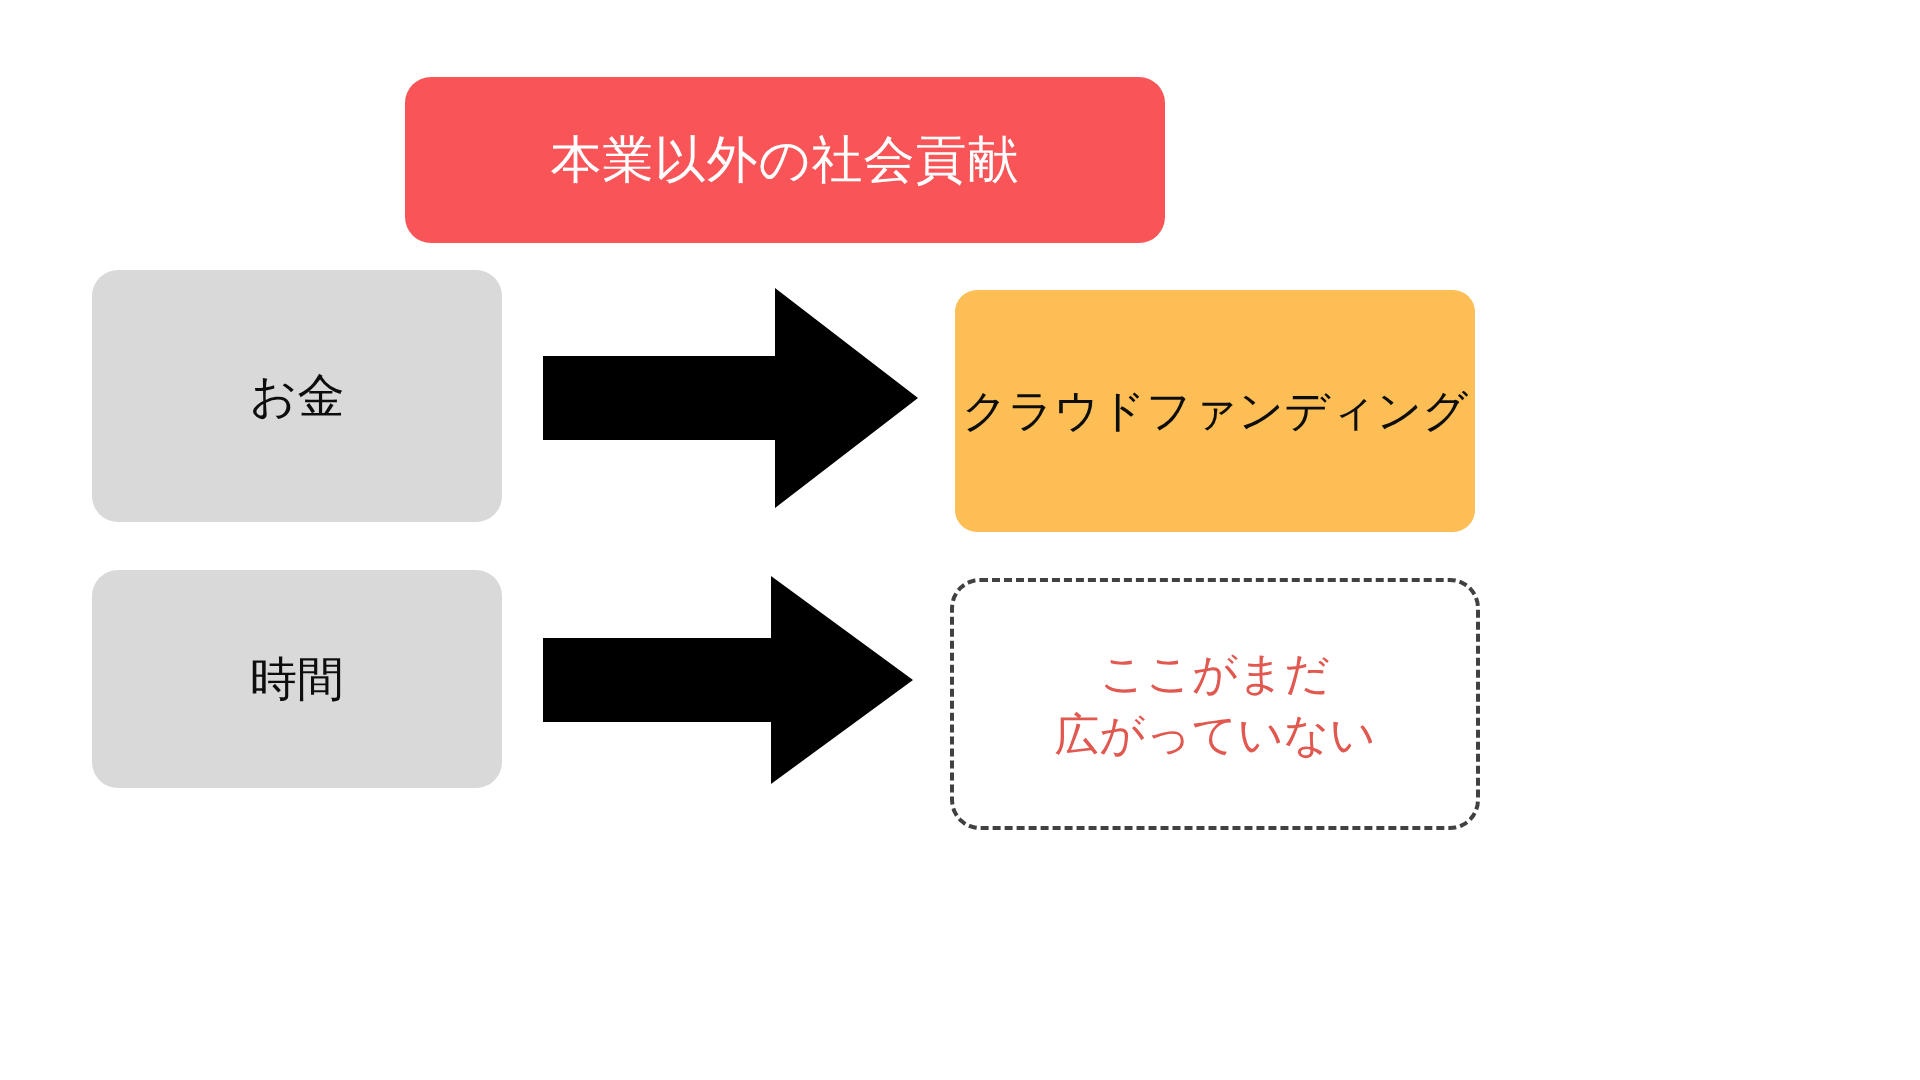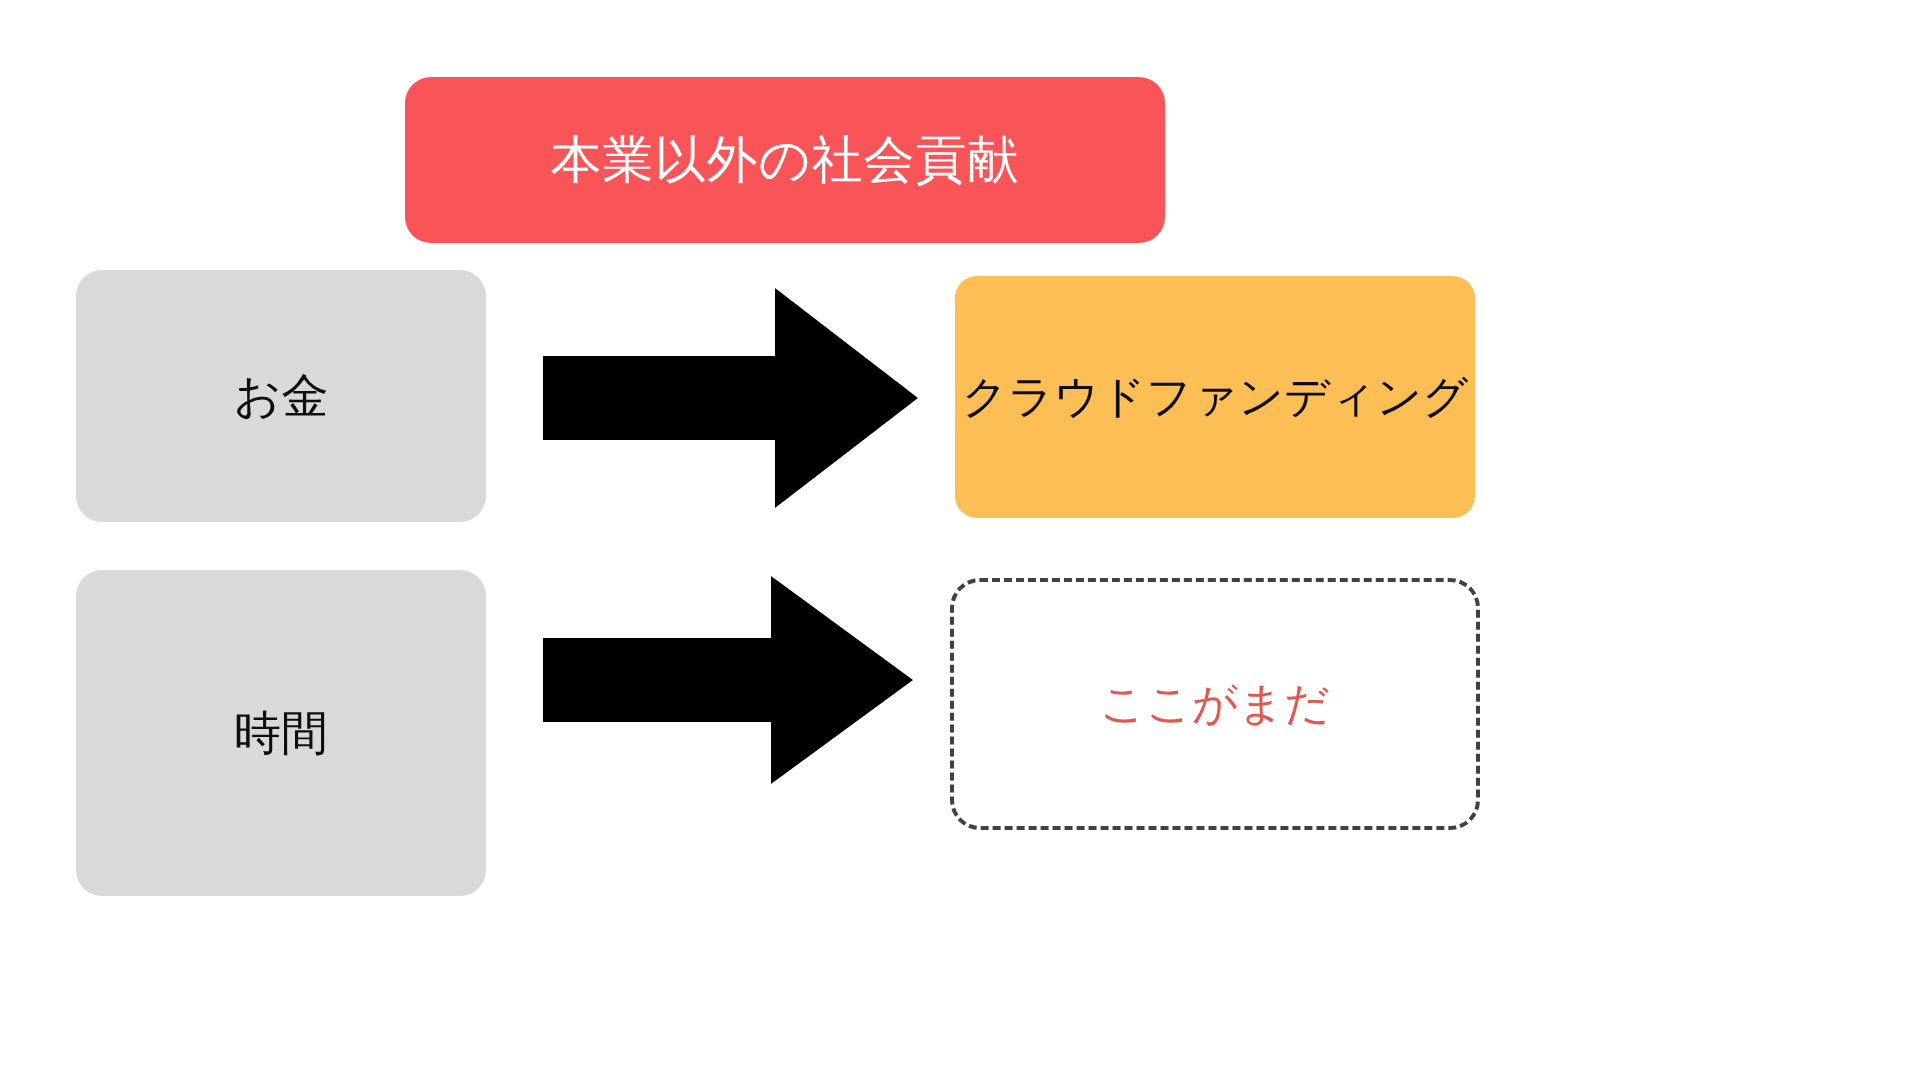--- a/index.html
+++ b/index.html
@@ -46,44 +46,44 @@
   }
   #header-banner .node-label {
     color: #ffffff;
     font-size: 51px;
     font-weight: 400;
     letter-spacing: 1px;
   }
 
   
   .source-node {
-    left: 76px;
+    left: 92px;
     width: 410px;
     background: #d9d9d9;
     border-radius: 26px;
     text-align: right;
   }
   #source-money {
     top: 270px;
     height: 252px;
   }
   #source-time {
     top: 570px;
-    height: 326px;
+    height: 218px;
   }
   .source-node .node-label {
     color: #0d0d0d;
     font-size: 47px;
     font-weight: 400;
   }
 
   
   #target-funding {
     left: 955px;
-    top: 276px;
+    top: 290px;
     width: 520px;
     height: 242px;
     background: #fcbe55;
     border-radius: 22px;
   }
   #target-funding .node-label {
     color: #0d0d0d;
     font-size: 45px;
     font-weight: 400;
   }
@@ -160,15 +160,16 @@
   </div>
 
   <div class="arrow-connector" id="arrow-time-to-gap">
     <svg viewBox="0 0 370 208" preserveAspectRatio="none" aria-hidden="true">
       <polygon points="0,62 228,62 228,0 370,104 228,208 228,146 0,146" fill="#000000"></polygon>
     </svg>
   </div>
 
   <div class="node" id="target-gap">
     <span class="node-label line-1">ここがまだ</span>
+    <span class="node-label line-2">広がっていない</span>
   </div>
 
 </div>
 
 </body></html>

